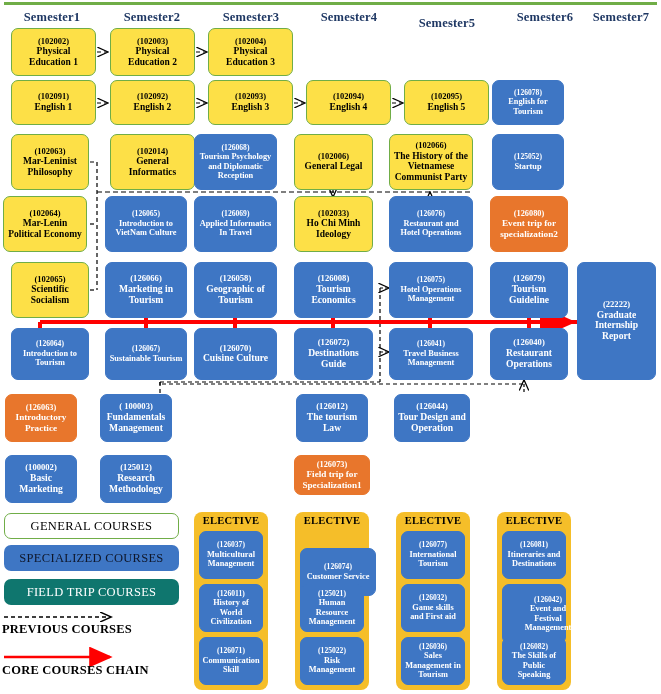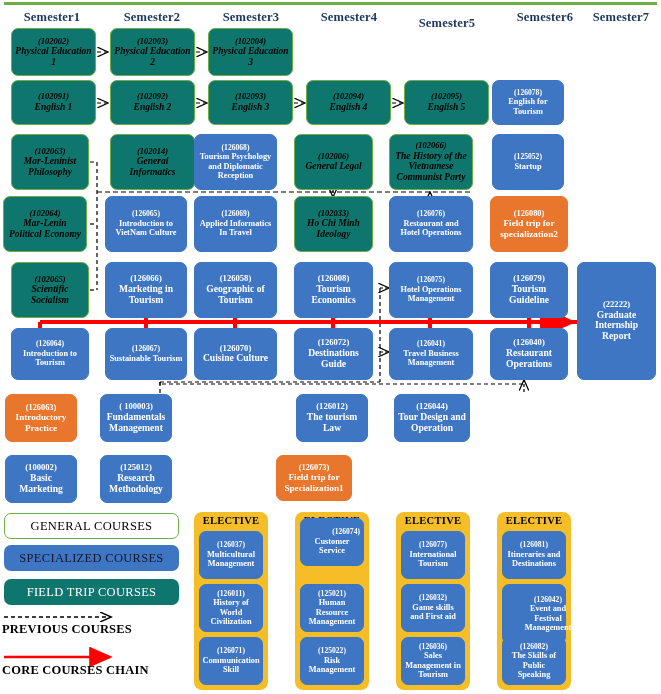--- a/index.html
+++ b/index.html
@@ -27,21 +27,21 @@
     position:absolute;box-sizing:border-box;
     border-radius:7px;
     display:flex;flex-direction:column;align-items:center;justify-content:center;
     text-align:center;line-height:1.12;
     padding:2px 3px;
   }
   .box .code{display:block;}
   .box .name{display:block;font-weight:bold;}
 
   .general{
-    background:#0f766e;border:1.3px solid #70AD47;color:#000000;font-style:italic;
+    background:#fde047;border:1.3px solid #70AD47;color:#000000;
   }
   .general .code{font-size:8.5px;font-weight:bold;}
   .general .name{font-size:9.5px;}
 
   .special{
     background:#3E76C4;border:1px solid #3E76C4;color:#ffffff;
   }
   .special .code{font-size:7.6px;font-weight:bold;}
   .special .name{font-size:8.3px;}
   .special.lg .code{font-size:8.6px;}
@@ -247,21 +247,21 @@
       <div class="box general" style="left: 294px; top: 196px; width: 79px; height: 56px;">
         <span class="code">(102033)</span>
         <span class="name">Ho Chi Minh Ideology</span>
       </div>
       <div class="box special" style="left: 389px; top: 196px; width: 84px; height: 56px;">
         <span class="code">(126076)</span>
         <span class="name">Restaurant and Hotel Operations</span>
       </div>
       <div class="box fieldtrip" style="left: 490px; top: 196px; width: 78px; height: 56px;">
         <span class="code">(126080)</span>
-        <span class="name">Field trip for specialization2</span>
+        <span class="name">Event trip for specialization2</span>
       </div>
       <div class="box general" style="left: 11px; top: 262px; width: 78px; height: 56px;">
         <span class="code">(102065)</span>
         <span class="name">Scientific Socialism</span>
       </div>
       <div class="box special lg" style="left: 105px; top: 262px; width: 82px; height: 56px;">
         <span class="code">(126066)</span>
         <span class="name">Marketing in Tourism</span>
       </div>
       <div class="box special lg" style="left: 194px; top: 262px; width: 83px; height: 56px;">
@@ -325,21 +325,21 @@
         <span class="name">Tour Design and Operation</span>
       </div>
       <div class="box special lg" style="left: 5px; top: 455px; width: 72px; height: 48px;">
         <span class="code">(100002)</span>
         <span class="name">Basic Marketing</span>
       </div>
       <div class="box special lg" style="left: 100px; top: 455px; width: 72px; height: 48px;">
         <span class="code">(125012)</span>
         <span class="name">Research Methodology</span>
       </div>
-      <div class="box fieldtrip" style="left: 276px; top: 455px; width: 76px; height: 46px;">
+      <div class="box fieldtrip" style="left: 294px; top: 455px; width: 76px; height: 40px;">
         <span class="code">(126073)</span>
         <span class="name">Field trip for Specialization1</span>
       </div>
     </div>
 
   <div class="legend-box legend-general" style="left:4px;top:513px;width:175px;height:26px;">
     <span>GENERAL COURSES</span>
   </div>
   <div class="legend-box legend-special" style="left:4px;top:545px;width:175px;height:26px;">
     <span>SPECIALIZED COURSES</span>
@@ -361,21 +361,21 @@
           <span class="code">(126011)</span>
           <span class="name">History of World Civilization</span>
         </div>
         <div class="box special" style="left: 5px; top: 125px; width: 64px; height: 48px;">
           <span class="code">(126071)</span>
           <span class="name">Communication Skill</span>
         </div>
       </div>
       <div class="elective-group" style="left: 295px; top: 512px; width: 74px; height: 178px;">
         <div class="elective-title">ELECTIVE</div>
-        <div class="box special" style="left: 5px; top: 6px; width: 64px; height: 48px; align-items: flex-end;">
+        <div class="box special" style="left: 5px; top: 36px; width: 76px; height: 48px;">
           <span class="code">(126074)</span>
           <span class="name">Customer Service</span>
         </div>
         <div class="box special" style="left: 5px; top: 72px; width: 64px; height: 48px;">
           <span class="code">(125021)</span>
           <span class="name">Human Resource Management</span>
         </div>
         <div class="box special" style="left: 5px; top: 125px; width: 64px; height: 48px;">
           <span class="code">(125022)</span>
           <span class="name">Risk Management</span>

